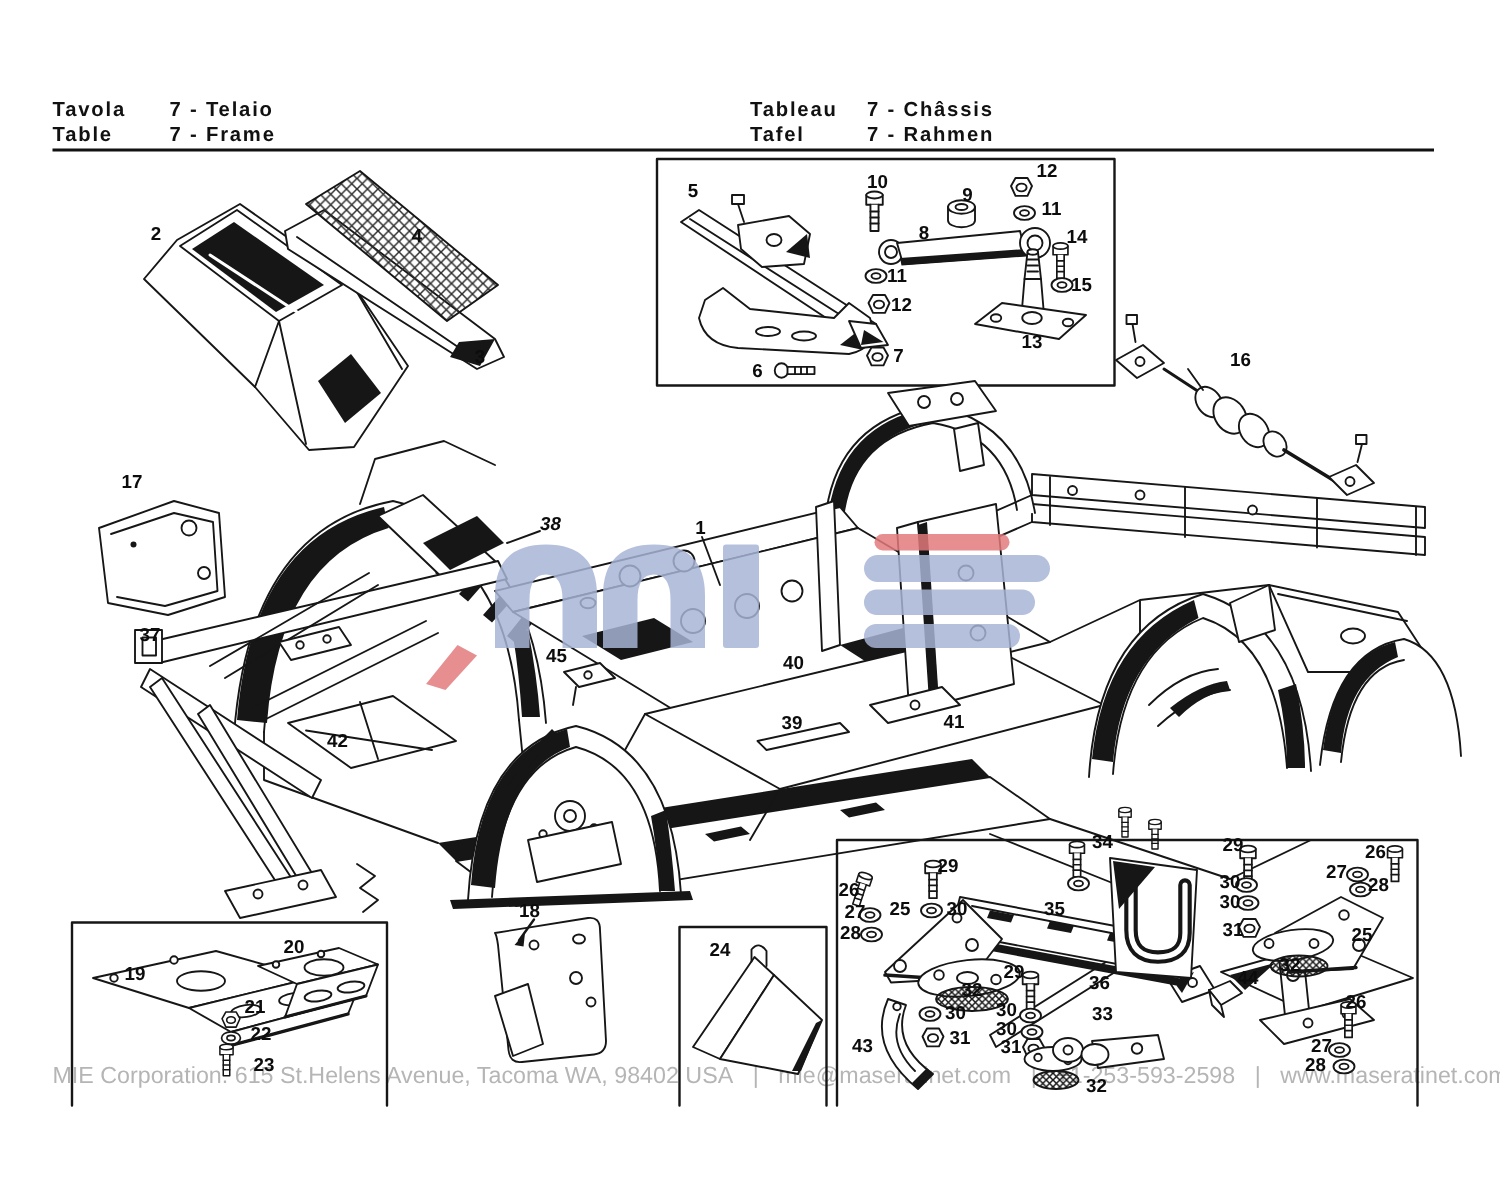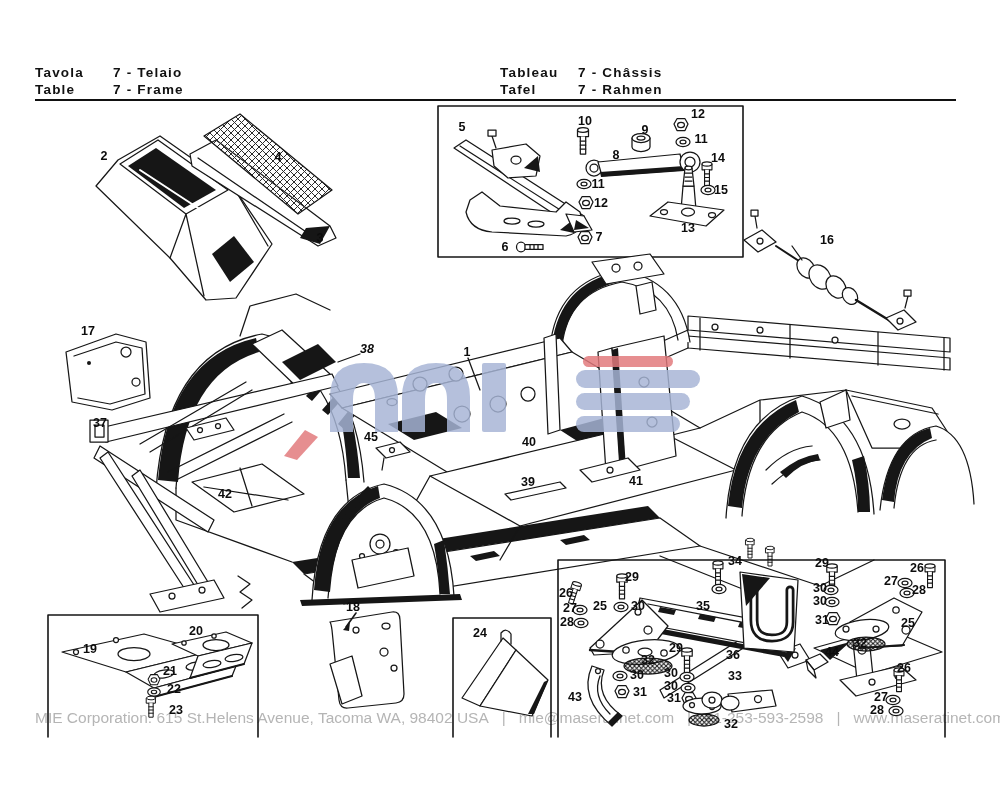--- a/index.html
+++ b/index.html
@@ -434,21 +434,21 @@
     <div class="callout" style="left: 645px; top: 130px;">9</div>
     <div class="callout" style="left: 585px; top: 121px;">10</div>
     <div class="callout" style="left: 701px; top: 139px;">11</div>
     <div class="callout" style="left: 698px; top: 114px;">12</div>
     <div class="callout" style="left: 598px; top: 184px;">11</div>
     <div class="callout" style="left: 601px; top: 203px;">12</div>
     <div class="callout" style="left: 688px; top: 228px;">13</div>
     <div class="callout" style="left: 718px; top: 158px;">14</div>
     <div class="callout" style="left: 721px; top: 190px;">15</div>
     <div class="callout" style="left: 827px; top: 240px;">16</div>
-    <div class="callout" style="left: 88px; top: 331px;">17</div>
+    <div class="callout" style="left: 88px; top: 321px;">17</div>
     <div class="callout" style="left: 353px; top: 607px;">18</div>
     <div class="callout" style="left: 90px; top: 649px;">19</div>
     <div class="callout" style="left: 196px; top: 631px;">20</div>
     <div class="callout" style="left: 170px; top: 671px;">21</div>
     <div class="callout" style="left: 174px; top: 689px;">22</div>
     <div class="callout" style="left: 176px; top: 710px;">23</div>
     <div class="callout" style="left: 480px; top: 633px;">24</div>
     <div class="callout" style="left: 600px; top: 606px;">25</div>
     <div class="callout" style="left: 908px; top: 623px;">25</div>
     <div class="callout" style="left: 566px; top: 593px;">26</div>

